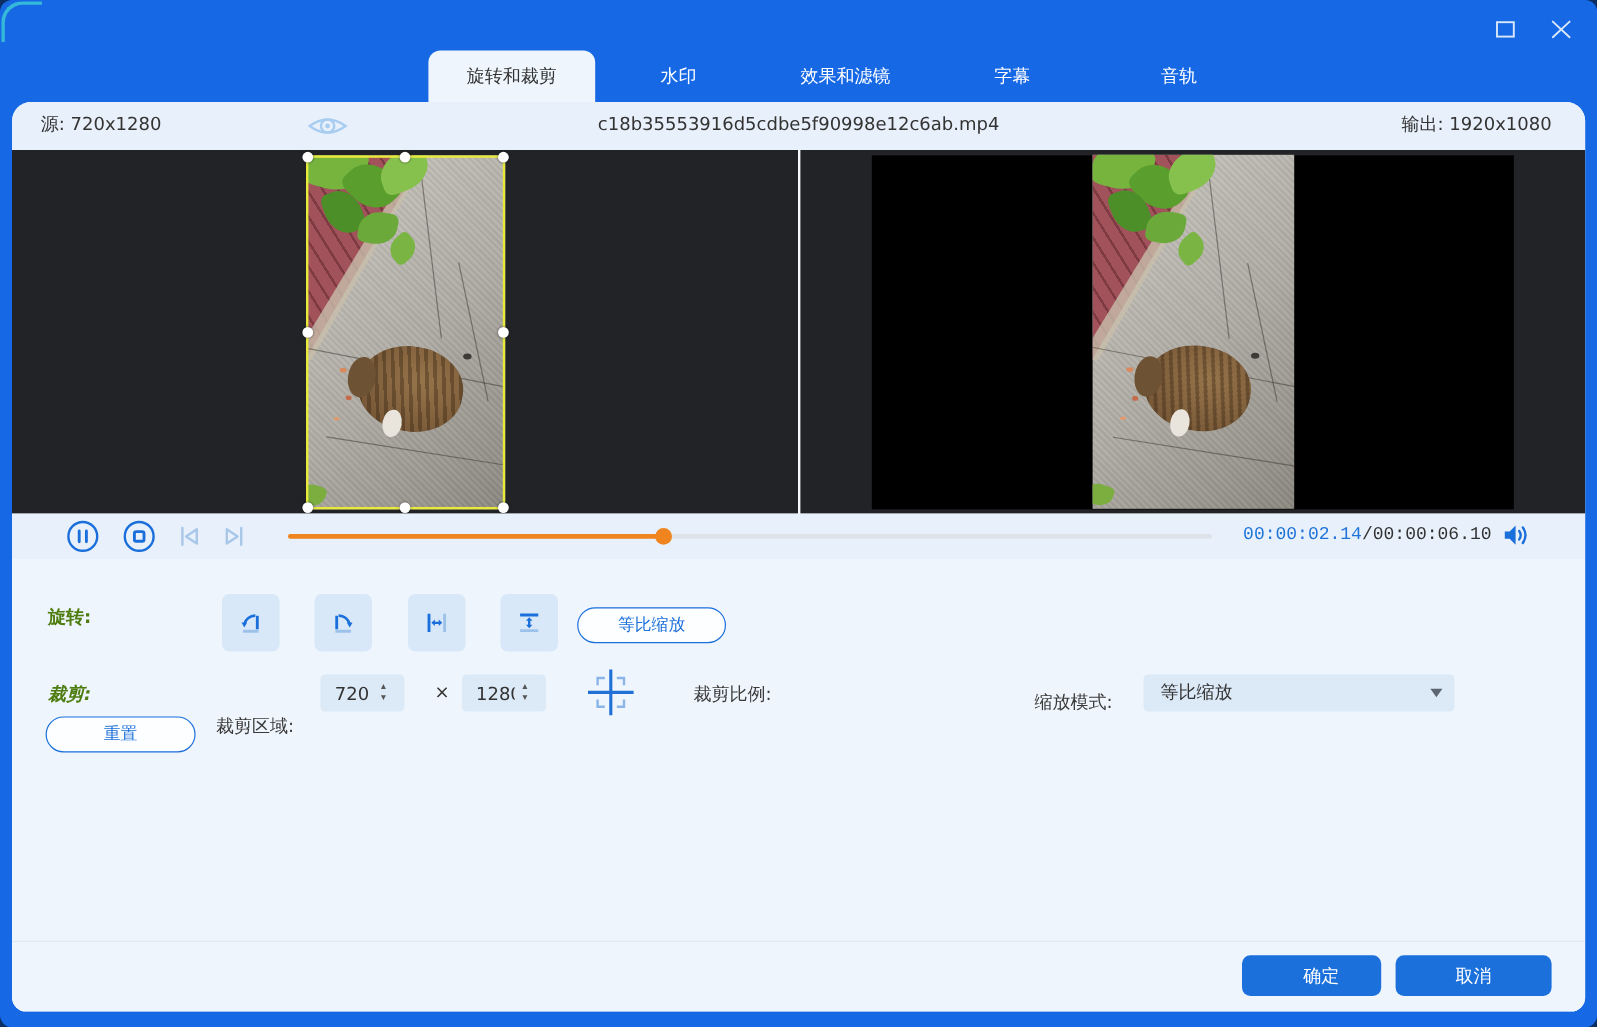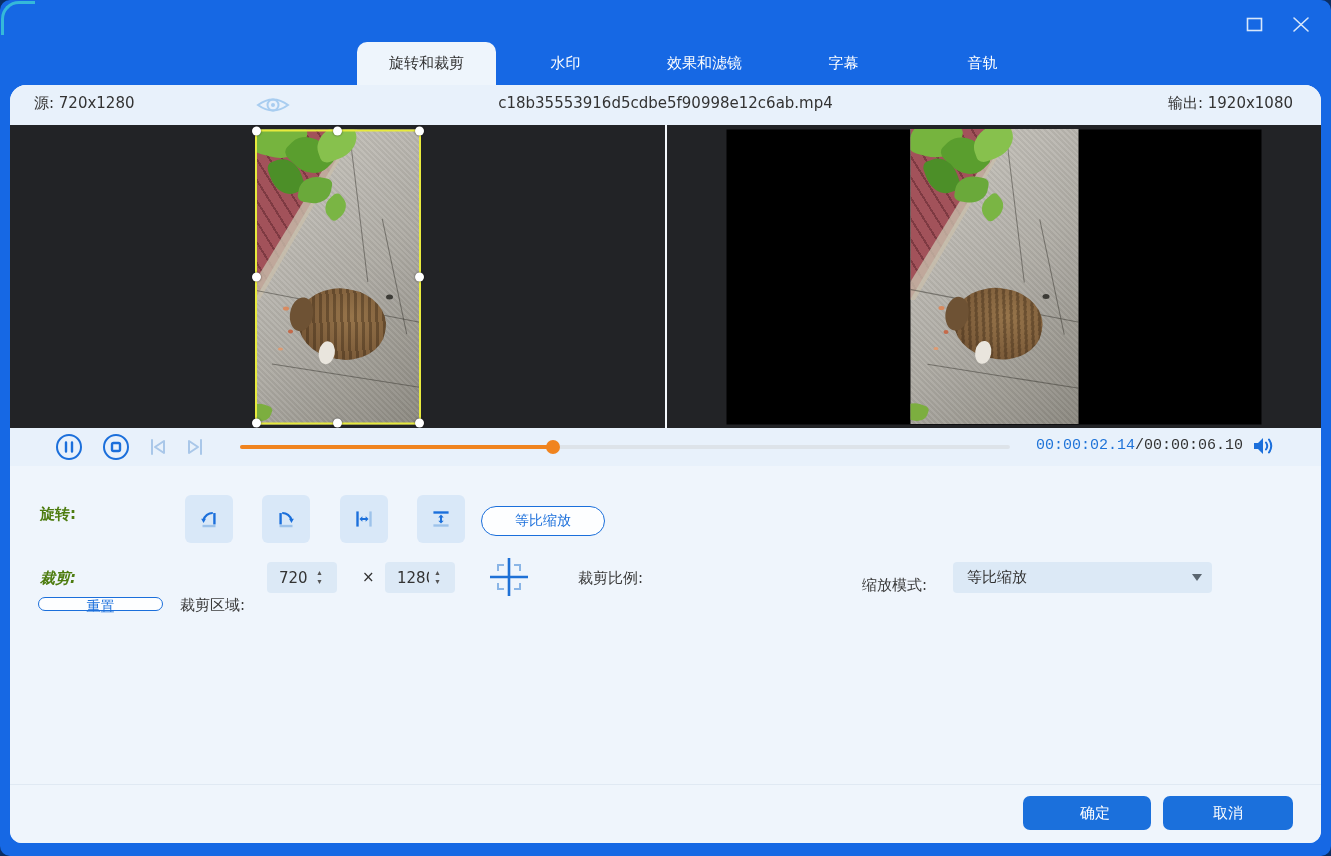--- a/index.html
+++ b/index.html
@@ -108,26 +108,26 @@
   .spin { font-size:7px; color:#555; line-height:8px; cursor:pointer; background:none; border:none; padding:0 3px; }
   .mult { left:352px; top:102px; font-size:15px; color:#333; }
   .center-crop { position:absolute; left:477px; top:89px; width:44px; height:44px; cursor:pointer; }
   .ratio-label { left:568px; top:103px; }
   .dropdown { position:absolute; top:96px; height:31px; background:#dce9f6; border-radius:4px; display:flex; align-items:center; justify-content:space-between; padding:0 10px 0 14px; cursor:pointer; }
   .dd-ratio { left:658px; width:162px; }
   .dd-scale { left:943px; width:259px; }
   .scale-label { left:852px; top:110px;text-align:right; }
   .dd-value { font-size:15px; color:#333; }
   .dd-arrow { width:0; height:0; border-left:5.5px solid transparent; border-right:5.5px solid transparent; border-top:7px solid #5b6670; }
-  .reset-btn { left:28px; top:131px; width:125px; height:14px; }
+  .reset-btn { left:28px; top:131px; width:125px; height:30px; }
 
   
   .footer { position:relative; height:59px; background:#eff5fc; border-top:1px solid #e0e9f3; }
   .primary-btn { position:absolute; top:11px; height:34px; background:#1b70dc; color:#fff; border:none; border-radius:7px; font-size:15px; cursor:pointer; font-family:inherit; }
-  .ok-btn { right:170px; width:128px;padding-left:16px; }
+  .ok-btn { right:170px; width:116px;padding-left:16px; }
   .cancel-btn { right:28px; width:130px; }
 </style>
 </head>
 <body>
 
 <div class="window">
   <div class="corner-arc"></div>
 
   <div class="titlebar">
     <div class="tabs">

